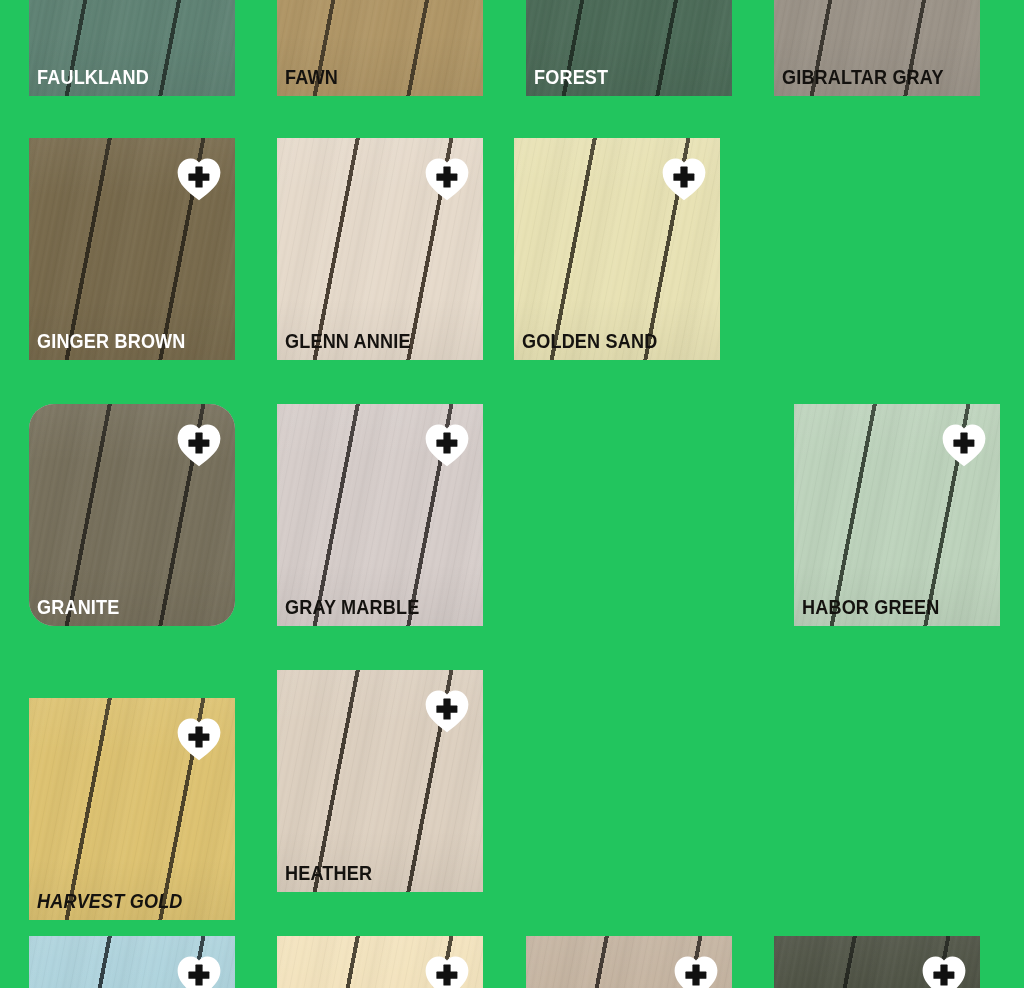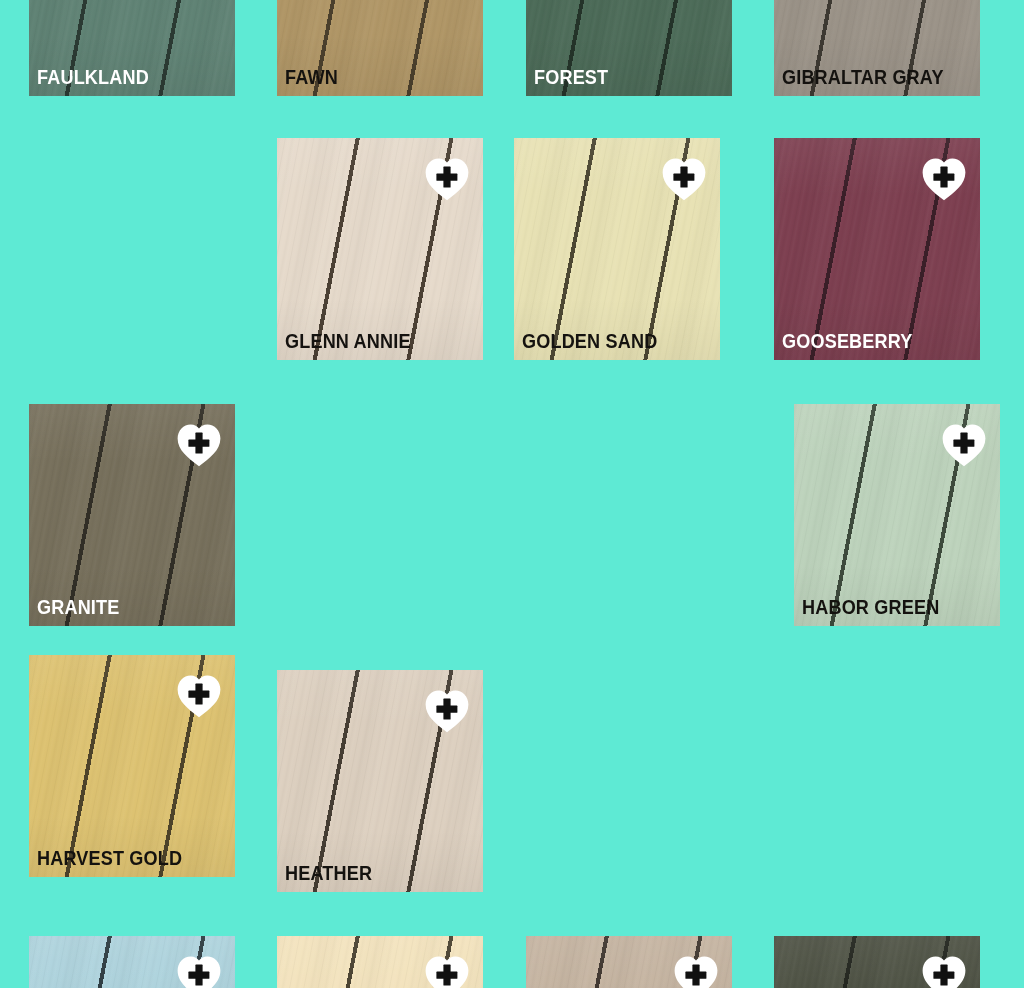--- a/index.html
+++ b/index.html
@@ -10,21 +10,21 @@
     height: 988px;
     background: #ffffff;
     overflow: hidden;
     font-family: "Liberation Sans", sans-serif;
   }
 
   #swatch-grid {
     position: relative;
     width: 1024px;
     height: 988px;
-    background: #5eead4;
+    background: #22c55e;
   }
 
   .swatch-card {
     position: absolute;
     width: 206px;
     height: 222px;
     overflow: hidden;
     background: #cccccc;
   }
 
@@ -173,20 +173,37 @@
     <div class="swatch-card" style="left: 774px; top: -126px;">
       <div class="board-face">
         <div class="board-base" style="background: rgb(155, 147, 136);"></div>
         <div class="board-grain"></div>
         <div class="board-grain2"></div>
         <div class="board-seams" style="background-image: repeating-linear-gradient(90deg, rgba(0, 0, 0, 0) 0px, rgba(0, 0, 0, 0) 86px, rgb(61, 57, 50) 86px, rgb(61, 57, 50) 90px, rgba(0, 0, 0, 0) 90px, rgba(0, 0, 0, 0) 92px);"></div>
         <div class="board-shade"></div>
       </div>
       <div class="swatch-label dark-text">GIBRALTAR GRAY</div>
     </div>
+    <div class="swatch-card" style="left: 29px; top: 138px;">
+      <div class="board-face">
+        <div class="board-base" style="background: rgb(120, 106, 76);"></div>
+        <div class="board-grain"></div>
+        <div class="board-grain2"></div>
+        <div class="board-seams" style="background-image: repeating-linear-gradient(90deg, rgba(0, 0, 0, 0) 0px, rgba(0, 0, 0, 0) 86px, rgb(51, 45, 32) 86px, rgb(51, 45, 32) 90px, rgba(0, 0, 0, 0) 90px, rgba(0, 0, 0, 0) 92px);"></div>
+        <div class="board-shade"></div>
+      </div>
+      <div class="swatch-label light-text">GINGER BROWN</div>
+      <button class="fav-button" aria-label="Add GINGER BROWN to favorites">
+        <svg viewBox="0 0 46 44" xmlns="http://www.w3.org/2000/svg" aria-hidden="true">
+          <path d="M23 43.2 C 12.5 35.5 1.6 27.4 1.6 15.6 C 1.6 7.3 7.6 1.4 14.6 1.4 C 18.6 1.4 21.4 3.3 23 5.6 C 24.6 3.3 27.4 1.4 31.4 1.4 C 38.4 1.4 44.4 7.3 44.4 15.6 C 44.4 27.4 33.5 35.5 23 43.2 Z" fill="#ffffff"></path>
+          <rect x="19.4" y="9.6" width="7.2" height="21" rx="0.6" fill="#111111"></rect>
+          <rect x="12.4" y="16.6" width="21" height="7.2" rx="0.6" fill="#111111"></rect>
+        </svg>
+      </button>
+    </div>
     <div class="swatch-card" style="left: 277px; top: 138px; padding-left: 12px;">
       <div class="board-face">
         <div class="board-base" style="background: rgb(230, 218, 203);"></div>
         <div class="board-grain"></div>
         <div class="board-grain2"></div>
         <div class="board-seams" style="background-image: repeating-linear-gradient(90deg, rgba(0, 0, 0, 0) 0px, rgba(0, 0, 0, 0) 86px, rgb(75, 64, 52) 86px, rgb(75, 64, 52) 90px, rgba(0, 0, 0, 0) 90px, rgba(0, 0, 0, 0) 92px);"></div>
         <div class="board-shade"></div>
       </div>
       <div class="swatch-label dark-text">GLENN ANNIE</div>
       <button class="fav-button" aria-label="Add GLENN ANNIE to favorites">
@@ -207,72 +224,72 @@
       </div>
       <div class="swatch-label dark-text">GOLDEN SAND</div>
       <button class="fav-button" aria-label="Add GOLDEN SAND to favorites">
         <svg viewBox="0 0 46 44" xmlns="http://www.w3.org/2000/svg" aria-hidden="true">
           <path d="M23 43.2 C 12.5 35.5 1.6 27.4 1.6 15.6 C 1.6 7.3 7.6 1.4 14.6 1.4 C 18.6 1.4 21.4 3.3 23 5.6 C 24.6 3.3 27.4 1.4 31.4 1.4 C 38.4 1.4 44.4 7.3 44.4 15.6 C 44.4 27.4 33.5 35.5 23 43.2 Z" fill="#ffffff"></path>
           <rect x="19.4" y="9.6" width="7.2" height="21" rx="0.6" fill="#111111"></rect>
           <rect x="12.4" y="16.6" width="21" height="7.2" rx="0.6" fill="#111111"></rect>
         </svg>
       </button>
     </div>
-    <div class="swatch-card" style="left: 774px; top: 138px;">
-      <div class="board-face">
-        <div class="board-base" style="background: rgb(125, 63, 80);"></div>
-        <div class="board-grain"></div>
-        <div class="board-grain2"></div>
-        <div class="board-seams" style="background-image: repeating-linear-gradient(90deg, rgba(0, 0, 0, 0) 0px, rgba(0, 0, 0, 0) 86px, rgb(58, 31, 40) 86px, rgb(58, 31, 40) 90px, rgba(0, 0, 0, 0) 90px, rgba(0, 0, 0, 0) 92px);"></div>
-        <div class="board-shade"></div>
-      </div>
-      <div class="swatch-label light-text">GOOSEBERRY</div>
-      <button class="fav-button" aria-label="Add GOOSEBERRY to favorites">
-        <svg viewBox="0 0 46 44" xmlns="http://www.w3.org/2000/svg" aria-hidden="true">
-          <path d="M23 43.2 C 12.5 35.5 1.6 27.4 1.6 15.6 C 1.6 7.3 7.6 1.4 14.6 1.4 C 18.6 1.4 21.4 3.3 23 5.6 C 24.6 3.3 27.4 1.4 31.4 1.4 C 38.4 1.4 44.4 7.3 44.4 15.6 C 44.4 27.4 33.5 35.5 23 43.2 Z" fill="#ffffff"></path>
-          <rect x="19.4" y="9.6" width="7.2" height="21" rx="0.6" fill="#111111"></rect>
-          <rect x="12.4" y="16.6" width="21" height="7.2" rx="0.6" fill="#111111"></rect>
-        </svg>
-      </button>
-    </div>
-    <div class="swatch-card" style="left: 29px; top: 404px;">
+    <div class="swatch-card" style="left: 29px; top: 404px; border-radius: 25px;">
       <div class="board-face">
         <div class="board-base" style="background: rgb(119, 112, 92);"></div>
         <div class="board-grain"></div>
         <div class="board-grain2"></div>
         <div class="board-seams" style="background-image: repeating-linear-gradient(90deg, rgba(0, 0, 0, 0) 0px, rgba(0, 0, 0, 0) 86px, rgb(49, 46, 38) 86px, rgb(49, 46, 38) 90px, rgba(0, 0, 0, 0) 90px, rgba(0, 0, 0, 0) 92px);"></div>
         <div class="board-shade"></div>
       </div>
       <div class="swatch-label light-text">GRANITE</div>
       <button class="fav-button" aria-label="Add GRANITE to favorites">
         <svg viewBox="0 0 46 44" xmlns="http://www.w3.org/2000/svg" aria-hidden="true">
           <path d="M23 43.2 C 12.5 35.5 1.6 27.4 1.6 15.6 C 1.6 7.3 7.6 1.4 14.6 1.4 C 18.6 1.4 21.4 3.3 23 5.6 C 24.6 3.3 27.4 1.4 31.4 1.4 C 38.4 1.4 44.4 7.3 44.4 15.6 C 44.4 27.4 33.5 35.5 23 43.2 Z" fill="#ffffff"></path>
           <rect x="19.4" y="9.6" width="7.2" height="21" rx="0.6" fill="#111111"></rect>
           <rect x="12.4" y="16.6" width="21" height="7.2" rx="0.6" fill="#111111"></rect>
         </svg>
       </button>
     </div>
+    <div class="swatch-card" style="left: 277px; top: 404px;">
+      <div class="board-face">
+        <div class="board-base" style="background: rgb(214, 205, 202);"></div>
+        <div class="board-grain"></div>
+        <div class="board-grain2"></div>
+        <div class="board-seams" style="background-image: repeating-linear-gradient(90deg, rgba(0, 0, 0, 0) 0px, rgba(0, 0, 0, 0) 86px, rgb(69, 63, 61) 86px, rgb(69, 63, 61) 90px, rgba(0, 0, 0, 0) 90px, rgba(0, 0, 0, 0) 92px);"></div>
+        <div class="board-shade"></div>
+      </div>
+      <div class="swatch-label dark-text">GRAY MARBLE</div>
+      <button class="fav-button" aria-label="Add GRAY MARBLE to favorites">
+        <svg viewBox="0 0 46 44" xmlns="http://www.w3.org/2000/svg" aria-hidden="true">
+          <path d="M23 43.2 C 12.5 35.5 1.6 27.4 1.6 15.6 C 1.6 7.3 7.6 1.4 14.6 1.4 C 18.6 1.4 21.4 3.3 23 5.6 C 24.6 3.3 27.4 1.4 31.4 1.4 C 38.4 1.4 44.4 7.3 44.4 15.6 C 44.4 27.4 33.5 35.5 23 43.2 Z" fill="#ffffff"></path>
+          <rect x="19.4" y="9.6" width="7.2" height="21" rx="0.6" fill="#111111"></rect>
+          <rect x="12.4" y="16.6" width="21" height="7.2" rx="0.6" fill="#111111"></rect>
+        </svg>
+      </button>
+    </div>
     <div class="swatch-card" style="left: 774px; top: 404px; margin-left: 20px;">
       <div class="board-face">
         <div class="board-base" style="background: rgb(189, 211, 188);"></div>
         <div class="board-grain"></div>
         <div class="board-grain2"></div>
         <div class="board-seams" style="background-image: repeating-linear-gradient(90deg, rgba(0, 0, 0, 0) 0px, rgba(0, 0, 0, 0) 86px, rgb(61, 74, 60) 86px, rgb(61, 74, 60) 90px, rgba(0, 0, 0, 0) 90px, rgba(0, 0, 0, 0) 92px);"></div>
         <div class="board-shade"></div>
       </div>
       <div class="swatch-label dark-text">HABOR GREEN</div>
       <button class="fav-button" aria-label="Add HABOR GREEN to favorites">
         <svg viewBox="0 0 46 44" xmlns="http://www.w3.org/2000/svg" aria-hidden="true">
           <path d="M23 43.2 C 12.5 35.5 1.6 27.4 1.6 15.6 C 1.6 7.3 7.6 1.4 14.6 1.4 C 18.6 1.4 21.4 3.3 23 5.6 C 24.6 3.3 27.4 1.4 31.4 1.4 C 38.4 1.4 44.4 7.3 44.4 15.6 C 44.4 27.4 33.5 35.5 23 43.2 Z" fill="#ffffff"></path>
           <rect x="19.4" y="9.6" width="7.2" height="21" rx="0.6" fill="#111111"></rect>
           <rect x="12.4" y="16.6" width="21" height="7.2" rx="0.6" fill="#111111"></rect>
         </svg>
       </button>
     </div>
-    <div class="swatch-card" style="left: 29px; top: 655px;">
+    <div class="swatch-card" style="left: 29px; top: 698px; font-style: italic;">
       <div class="board-face">
         <div class="board-base" style="background: rgb(221, 194, 113);"></div>
         <div class="board-grain"></div>
         <div class="board-grain2"></div>
         <div class="board-seams" style="background-image: repeating-linear-gradient(90deg, rgba(0, 0, 0, 0) 0px, rgba(0, 0, 0, 0) 86px, rgb(77, 67, 42) 86px, rgb(77, 67, 42) 90px, rgba(0, 0, 0, 0) 90px, rgba(0, 0, 0, 0) 92px);"></div>
         <div class="board-shade"></div>
       </div>
       <div class="swatch-label dark-text">HARVEST GOLD</div>
       <button class="fav-button" aria-label="Add HARVEST GOLD to favorites">
         <svg viewBox="0 0 46 44" xmlns="http://www.w3.org/2000/svg" aria-hidden="true">

